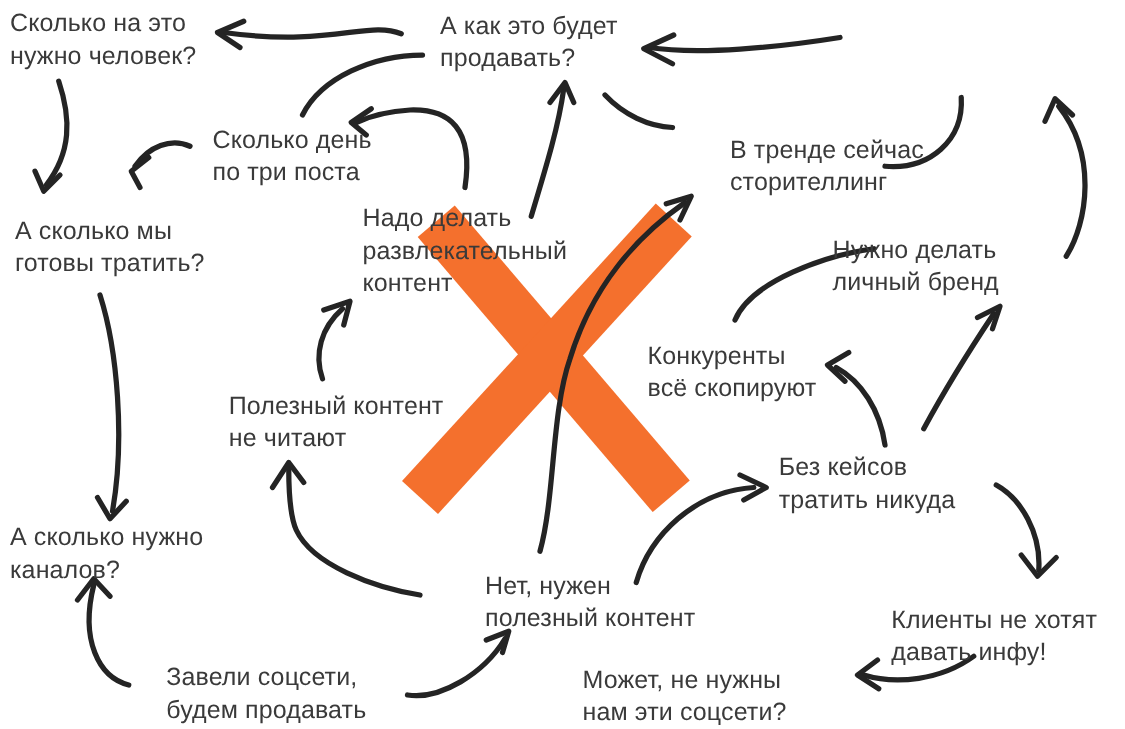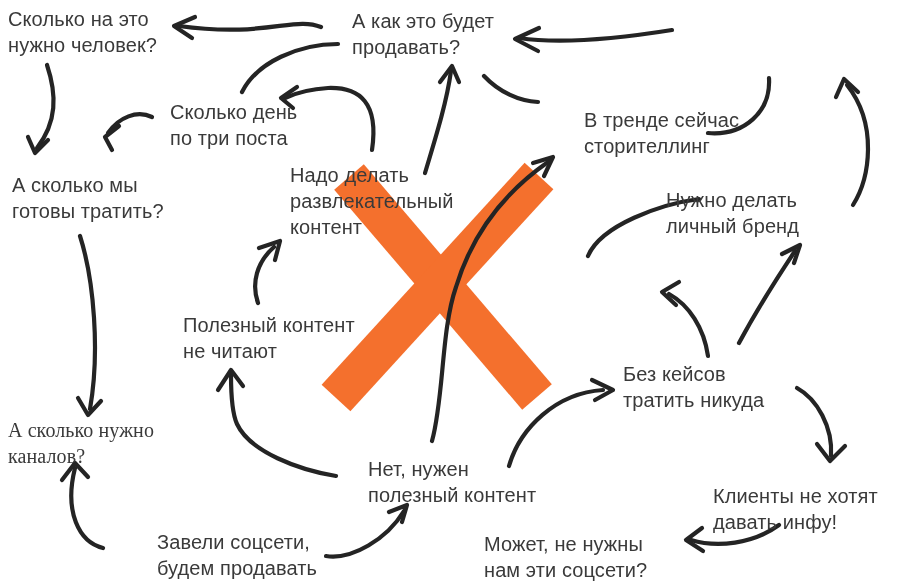--- a/index.html
+++ b/index.html
@@ -24,25 +24,25 @@
   .n1{left:352px; top:8px;}
   .n2{left:715px; top:8px;}
   .n3{left:170px; top:99px;}
   .n4{left:555px; top:107px;margin-left:29px;}
   .n5{left:12px;  top:172px;}
   .n6{left:290px; top:162px;}
   .n7{left:666px; top:187px;}
   .n8{left:518px; top:272px;}
   .n9{left:183px; top:312px;}
   .n10{left:623px;top:361px;}
-  .n11{left:8px;  top:417px;font-family:Liberation Serif, serif;}
+  .n11{left:8px;  top:417px;}
   .n12{left:713px;top:483px;}
-  .n13{left:368px;top:456px;}
-  .n14{left:133px;top:529px;margin-left:24px;}
-  .n15{left:484px;top:531px;}
+  .n13{left:388px;top:456px;}
+  .n14{left:133px;top:529px;}
+  .n15{left:466px;top:531px;}
   svg .shaft{fill:none;stroke:#242424;stroke-width:4.2;stroke-linecap:round;stroke-linejoin:round;}
   svg .head{fill:none;stroke:#242424;stroke-width:4.2;stroke-linecap:round;stroke-linejoin:round;}
   svg .cross{fill:none;stroke:#f4702d;stroke-width:39;stroke-linecap:butt;}
 </style>
 </head>
 <body>
 
 <div class="stage">
 
   <svg class="layer" width="900" height="583" viewBox="0 0 900 583">
@@ -146,20 +146,22 @@
 по три поста</div>
   <div class="node n4">В тренде сейчас
 сторителлинг</div>
   <div class="node n5">А сколько мы
 готовы тратить?</div>
   <div class="node n6">Надо делать
 развлекательный
 контент</div>
   <div class="node n7">Нужно делать
 личный бренд</div>
+  <div class="node n8">Конкуренты
+всё скопируют</div>
   <div class="node n9">Полезный контент
 не читают</div>
   <div class="node n10">Без кейсов
 тратить никуда</div>
   <div class="node n11">А сколько нужно
 каналов?</div>
   <div class="node n12">Клиенты не хотят
 давать инфу!</div>
   <div class="node n13">Нет, нужен
 полезный контент</div>

